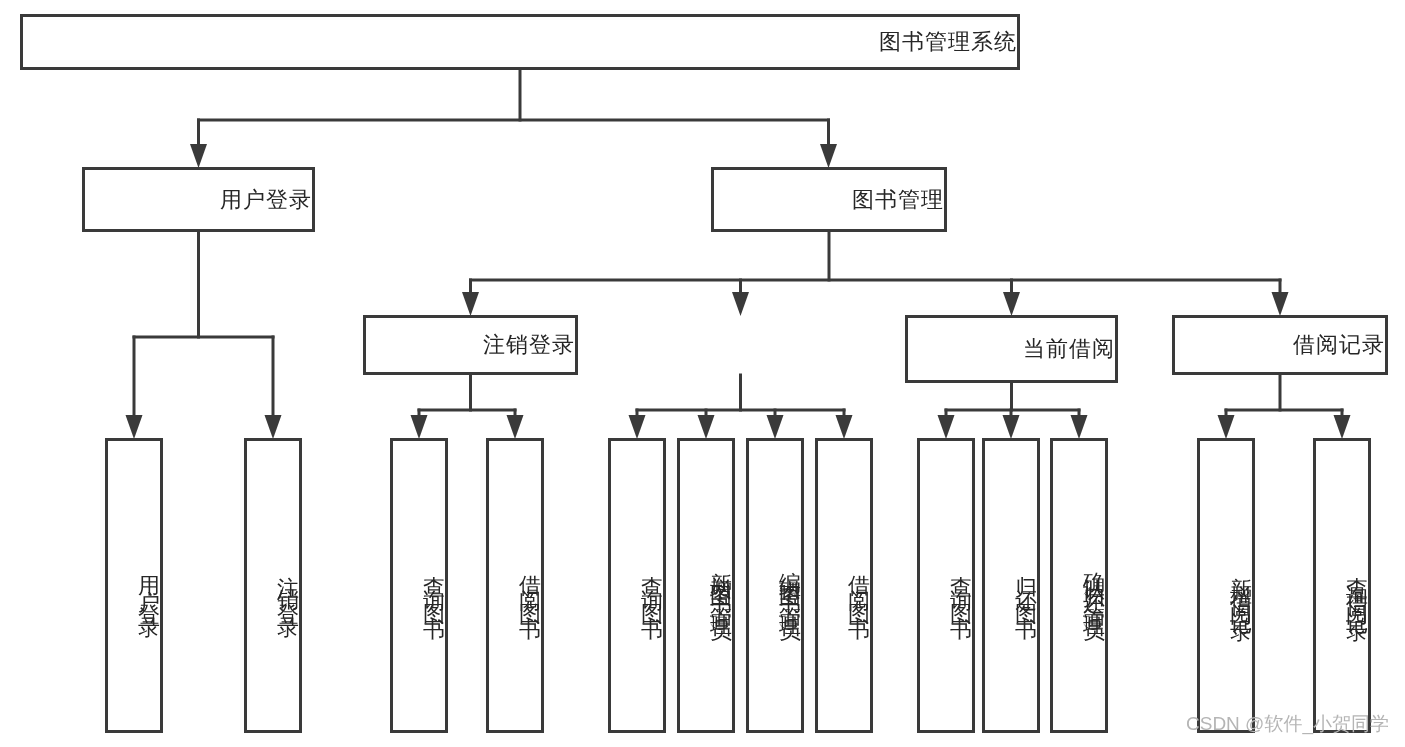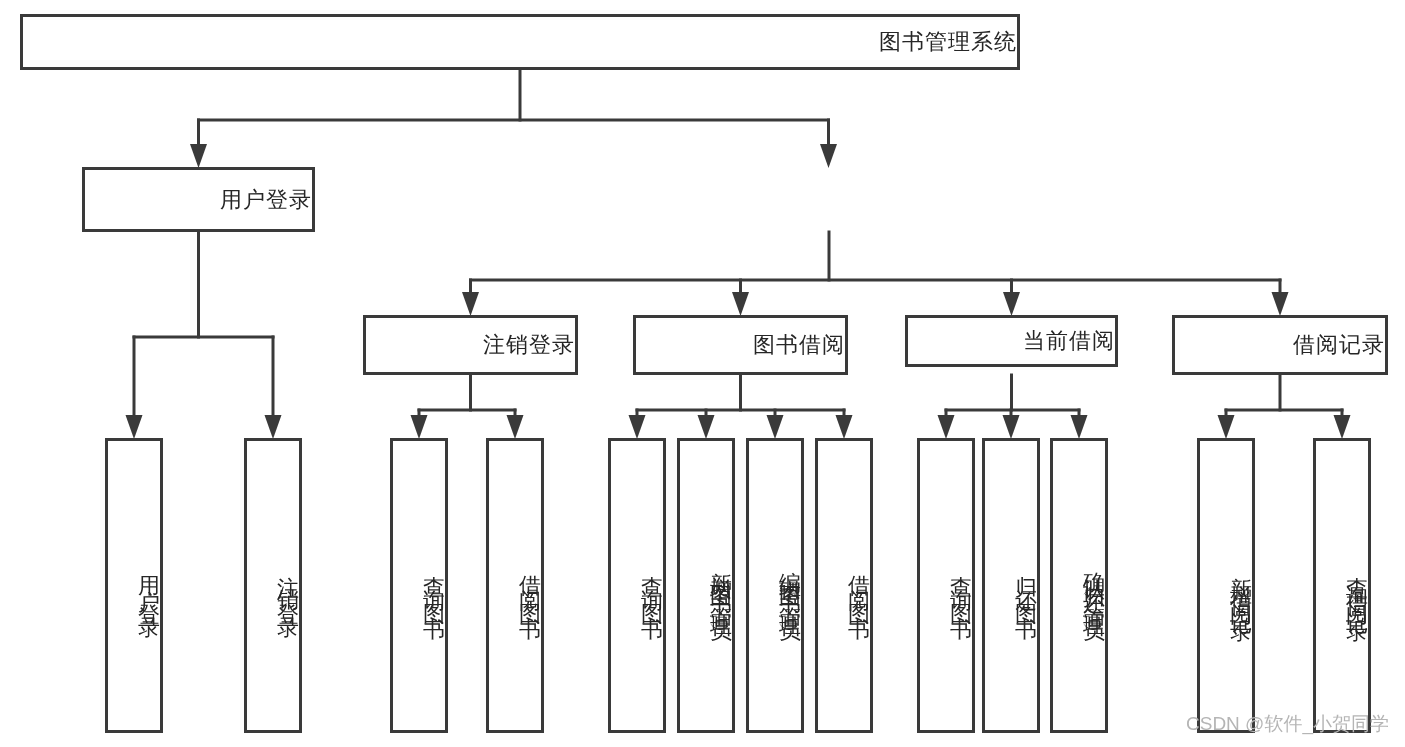--- a/index.html
+++ b/index.html
@@ -143,28 +143,28 @@
     </g>
   </svg>
 
   <div class="node" style="left:20px; top:14px; width:1000px; height:56px">
     <span>图书管理系统</span>
   </div>
 
   <div class="node" style="left:82px; top:167px; width:233px; height:65px">
     <span>用户登录</span>
   </div>
+  <div class="node" style="left:711px; top:167px; width:236px; height:65px">
+    <span>图书管理</span>
+  </div>
 
   <div class="node" style="left:363px; top:315px; width:215px; height:60px">
     <span>注销登录</span>
   </div>
-  <div class="node" style="left:633px; top:315px; width:215px; height:60px">
-    <span>图书借阅</span>
-  </div>
-  <div class="node" style="left:905px; top:315px; width:213px; height:52px">
+  <div class="node" style="left:905px; top:315px; width:213px; height:68px">
     <span>当前借阅</span>
   </div>
   <div class="node" style="left:1172px; top:315px; width:216px; height:60px">
     <span>借阅记录</span>
   </div>
 
   <div class="node leaf" style="left:105px; top:438px; width:58px; height:295px">
     <span>用户登录</span>
   </div>
   <div class="node leaf" style="left:244px; top:438px; width:58px; height:295px">

